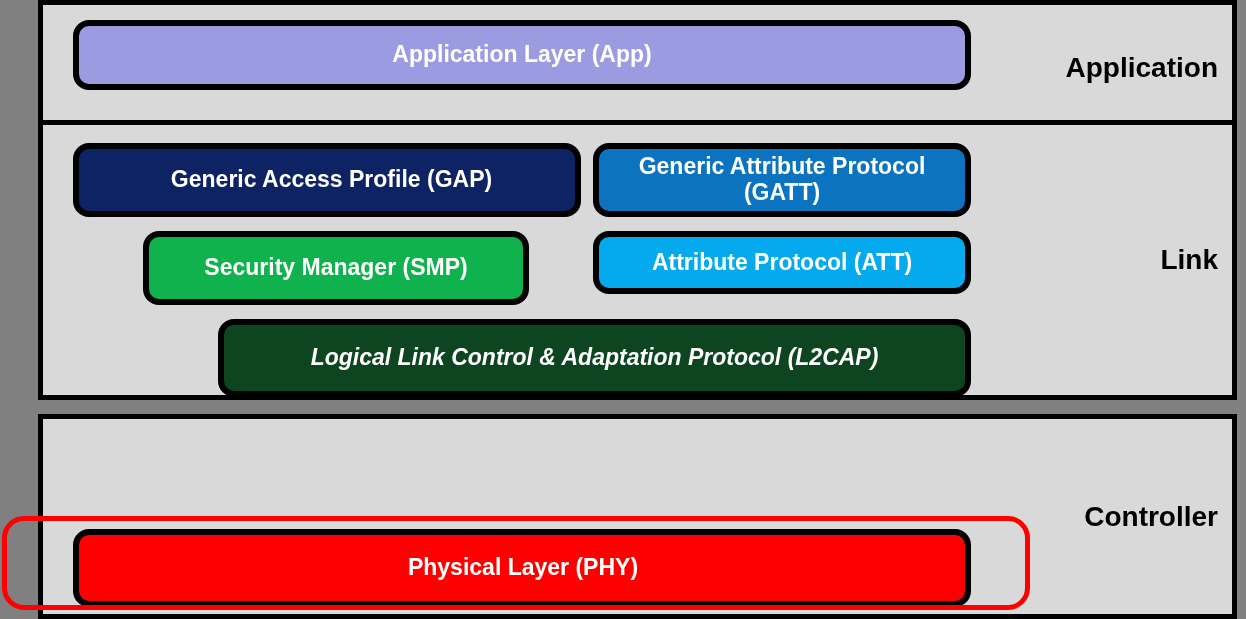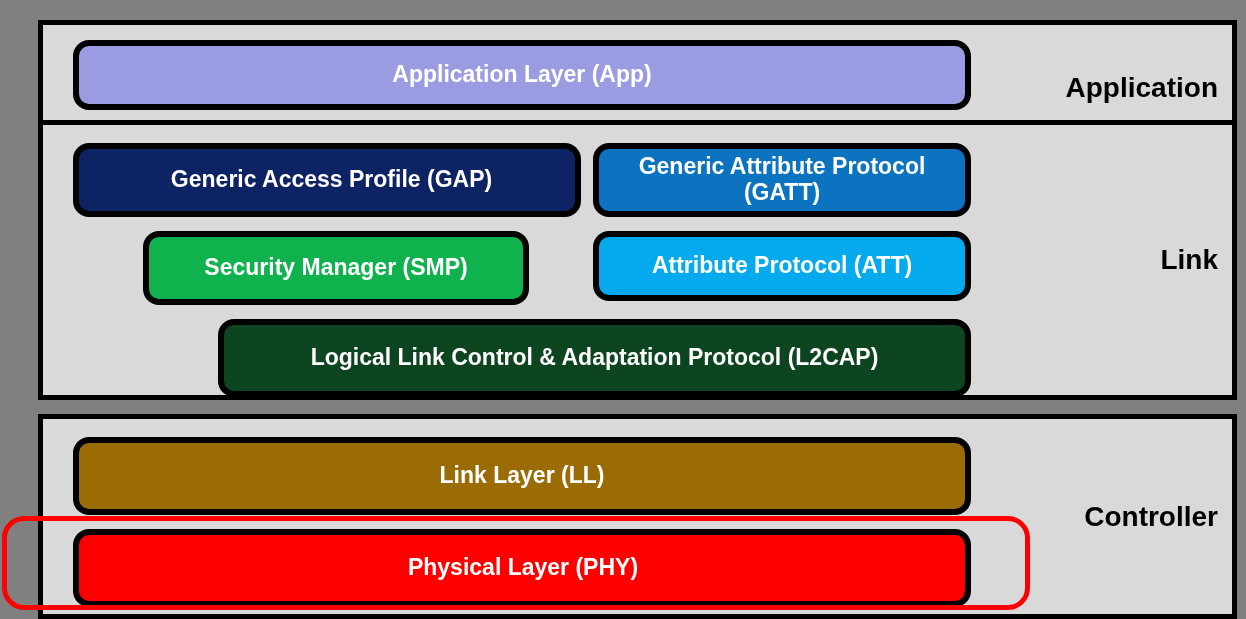--- a/index.html
+++ b/index.html
@@ -34,21 +34,21 @@
 
   
   .section-panel {
     position: absolute;
     left: 38px;
     width: 1199px;
     background: #D9D9D9;
     border: 5px solid #000000;
     box-sizing: border-box;
   }
-  #panel-application { top: 20px;   height: 136px; }
+  #panel-application { top: 0;   height: 136px; }
   #panel-host        { top: 120px; height: 280px; }
   #panel-controller  { top: 414px; height: 205px; }
 
   
   .section-label {
     position: absolute;
     right: 14px;
     top: 0;
     bottom: 0;
     display: flex;
@@ -82,22 +82,22 @@
     left: 30px;
     top: 15px;
     width: 898px;
     height: 70px;
   }
 
   
   #box-gap  { left: 30px;  top: 18px;  width: 508px; height: 74px; padding-left: 19px; }
   #box-gatt { left: 550px; top: 18px;  width: 378px; height: 74px; }
   #box-smp  { left: 100px; top: 106px; width: 386px; height: 74px; }
-  #box-att  { left: 550px; top: 106px; width: 378px; height: 70px; }
-  #box-l2cap{ left: 175px; top: 194px; width: 753px; height: 78px; }
+  #box-att  { left: 550px; top: 106px; width: 378px; height: 63px; }
+  #box-l2cap{ left: 175px; top: 194px; width: 753px; height: 78px; font-style: italic; }
 
   
   #box-ll  { left: 30px; top: 18px;  width: 898px; height: 78px; }
   #box-phy { left: 30px; top: 110px; width: 898px; height: 78px; padding-left: 12px; }
 
   
   #phy-highlight {
     position: absolute;
     left: 2px;
     top: 516px;
@@ -146,23 +146,20 @@
 
     <div class="layer-box" id="box-l2cap" style="background-color: rgb(13, 69, 32);">
       <span>Logical Link Control &amp; Adaptation Protocol (L2CAP)</span>
     </div>
 
     <div class="section-label">Link</div>
   </div>
 
   <div class="section-panel" id="panel-controller">
 
-    <div class="layer-box" id="box-ll" style="background-color: rgb(155, 108, 5);">
-      <span>Link Layer (LL)</span>
-    </div>
 
     <div class="layer-box" id="box-phy" style="background-color: rgb(255, 0, 0);">
       <span>Physical Layer (PHY)</span>
     </div>
 
     <div class="section-label">Controller</div>
   </div>
 
   <div id="phy-highlight"></div>
 

